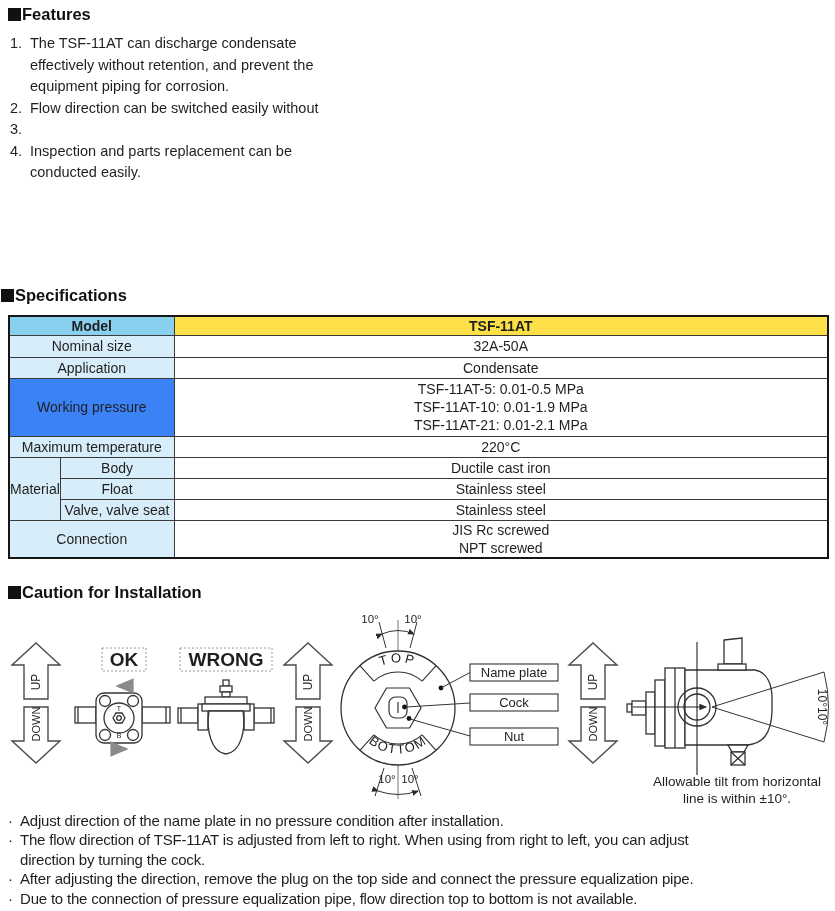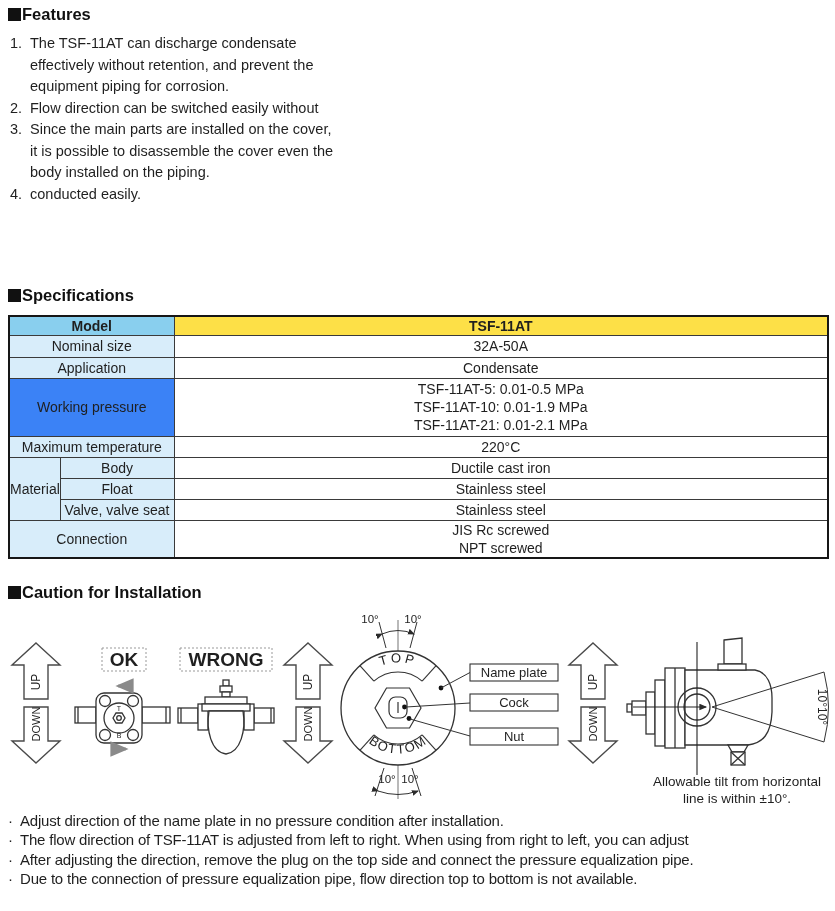--- a/index.html
+++ b/index.html
@@ -44,35 +44,31 @@
       </div>
     </div>
     <div class="feat-item">
       <div class="feat-num">2.</div>
       <div class="feat-lines">
         <div>Flow direction can be switched easily without</div>
       </div>
     </div>
     <div class="feat-item">
       <div class="feat-num">3.</div>
-      <div class="feat-lines">
-        <div>Since the main parts are installed on the cover,</div>
-        <div>it is possible to disassemble the cover even the</div>
-        <div>body installed on the piping.</div>
-      </div>
     </div>
     <div class="feat-item">
       <div class="feat-num">4.</div>
       <div class="feat-lines">
+        <div>Inspection and parts replacement can be</div>
         <div>conducted easily.</div>
       </div>
     </div>
   </div>
 
-  <div class="abs heading" style="left:8px;top:286px;">
+  <div class="abs heading" style="left:1px;top:286px;">
     <span class="sq"></span><span>Specifications</span>
   </div>
 
   <table class="spec abs" style="left:8px;top:315px;">
     <colgroup>
         <col style="width:51px">
         <col style="width:114px">
         <col style="width:654px">
       </colgroup>
     <tbody>
@@ -282,20 +278,21 @@
     <div class="note">
       <div class="bul">·</div>
       <div class="nl">
           <div>Adjust direction of the name plate in no pressure condition after installation.</div>
         </div>
     </div>
     <div class="note">
       <div class="bul">·</div>
       <div class="nl">
         <div>The flow direction of TSF-11AT is adjusted from left to right. When using from right to left, you can adjust</div>
+        <div>direction by turning the cock.</div>
       </div>
     </div>
     <div class="note">
       <div class="bul">·</div>
       <div class="nl">
           <div>After adjusting the direction, remove the plug on the top side and connect the pressure equalization pipe.</div>
         </div>
     </div>
     <div class="note">
       <div class="bul">·</div>

